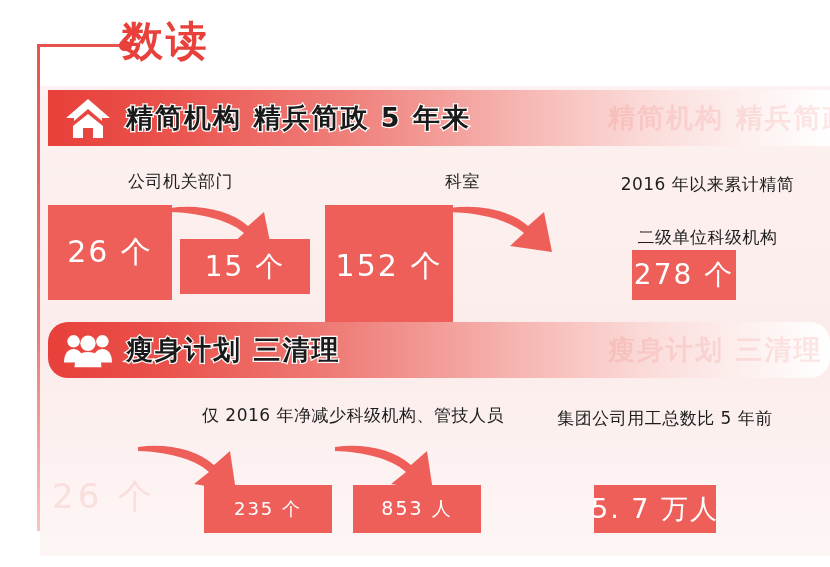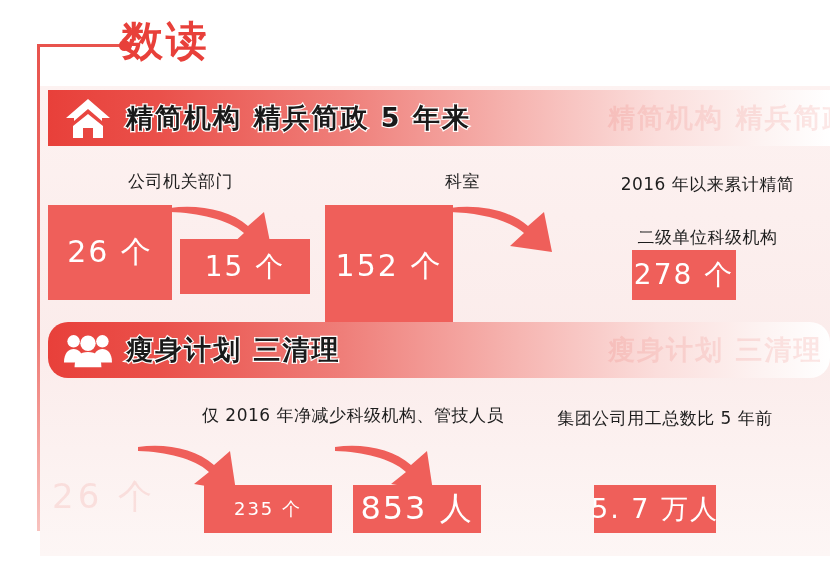--- a/index.html
+++ b/index.html
@@ -247,19 +247,19 @@
       <path d="M2 6 C30 2, 60 8, 78 24 L94 10 L100 50 L58 43 L73 31 C58 17, 30 11, 2 10 Z" fill="#ef5f5a"></path>
     </svg>
   </div>
   <div class="vbox" style="left:156px; top:485px; width:128px; height:48px; font-size:18px;margin-left:48px;">235 个</div>
 
   <div class="arrow" style="left:333px; top:441px;">
     <svg width="118" height="52" viewBox="0 0 118 52">
       <path d="M2 6 C30 2, 60 8, 78 24 L94 10 L100 50 L58 43 L73 31 C58 17, 30 11, 2 10 Z" fill="#ef5f5a"></path>
     </svg>
   </div>
-  <div class="vbox" style="left:353px; top:485px; width:128px; height:48px; font-size:32px;text-align:center;">853 人</div>
+  <div class="vbox" style="left:353px; top:485px; width:128px; height:48px; font-size:19px;text-align:center;">853 人</div>
 
   <div class="vbox" style="left:594px; top:485px; width:122px; height:48px; font-size:27px;text-align:right;">5. 7 万人</div>
 
   <div class="watermark">26 个</div>
 
 </div>
 
 </body></html>

